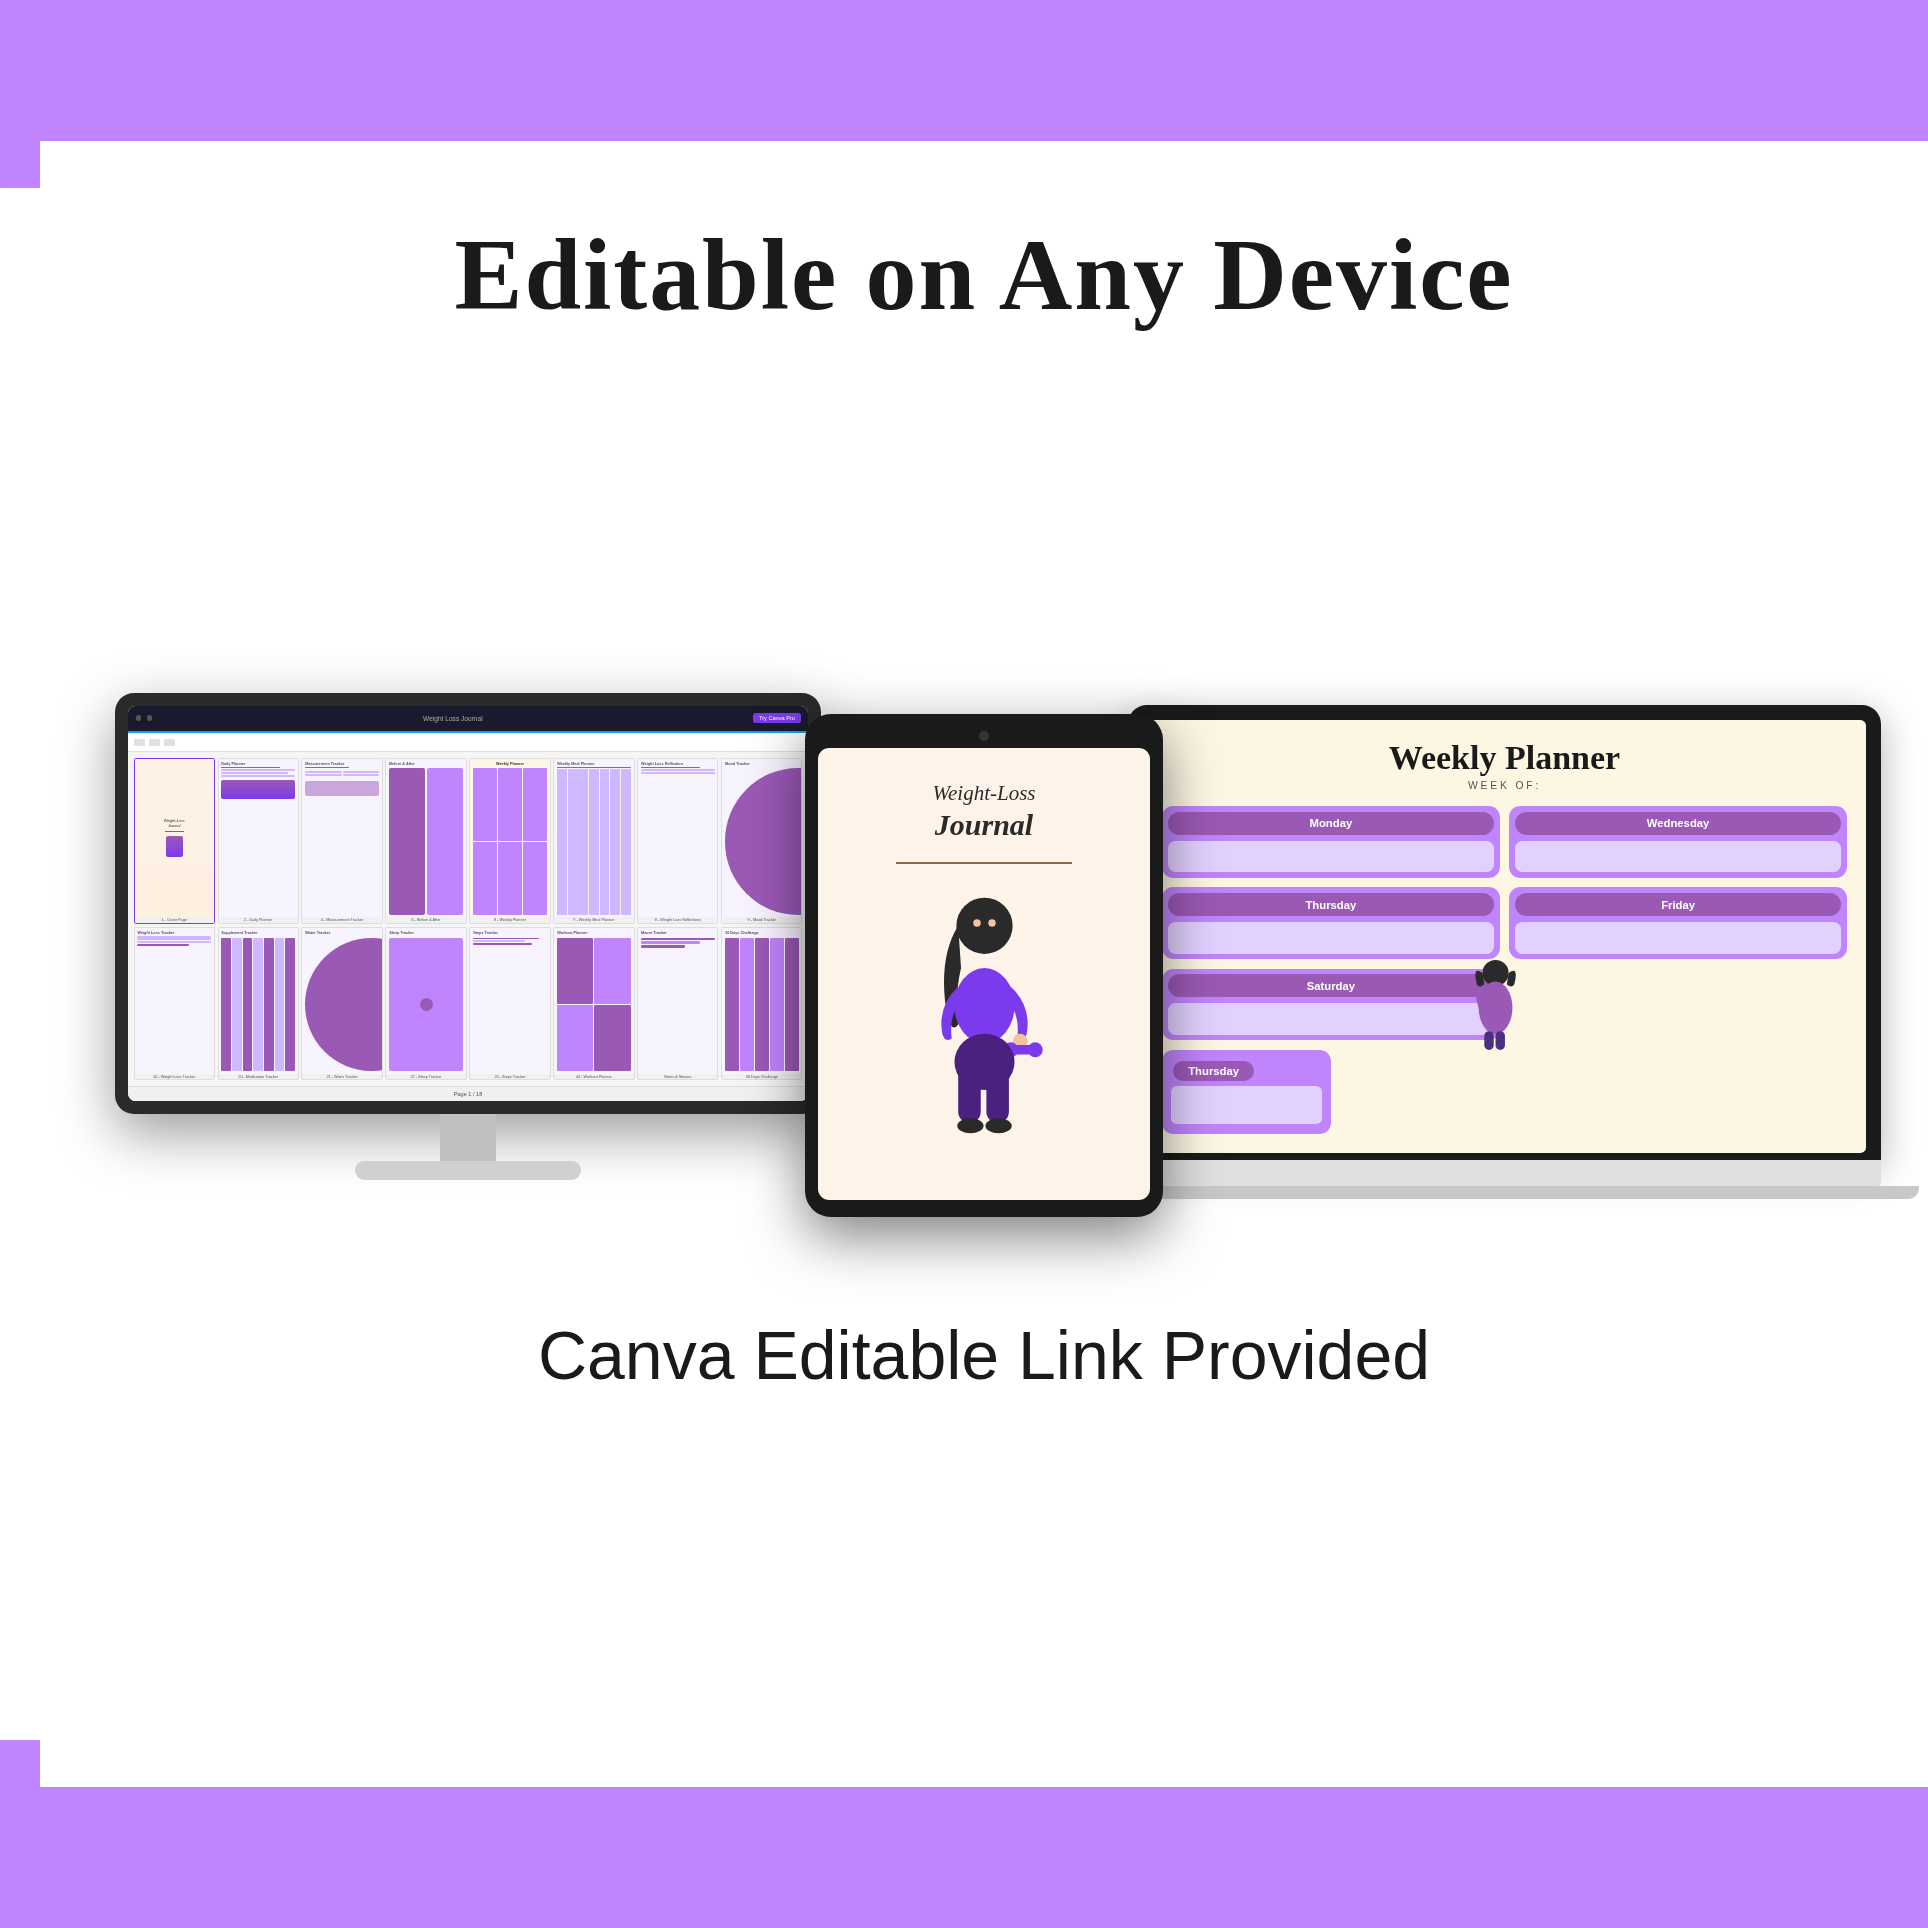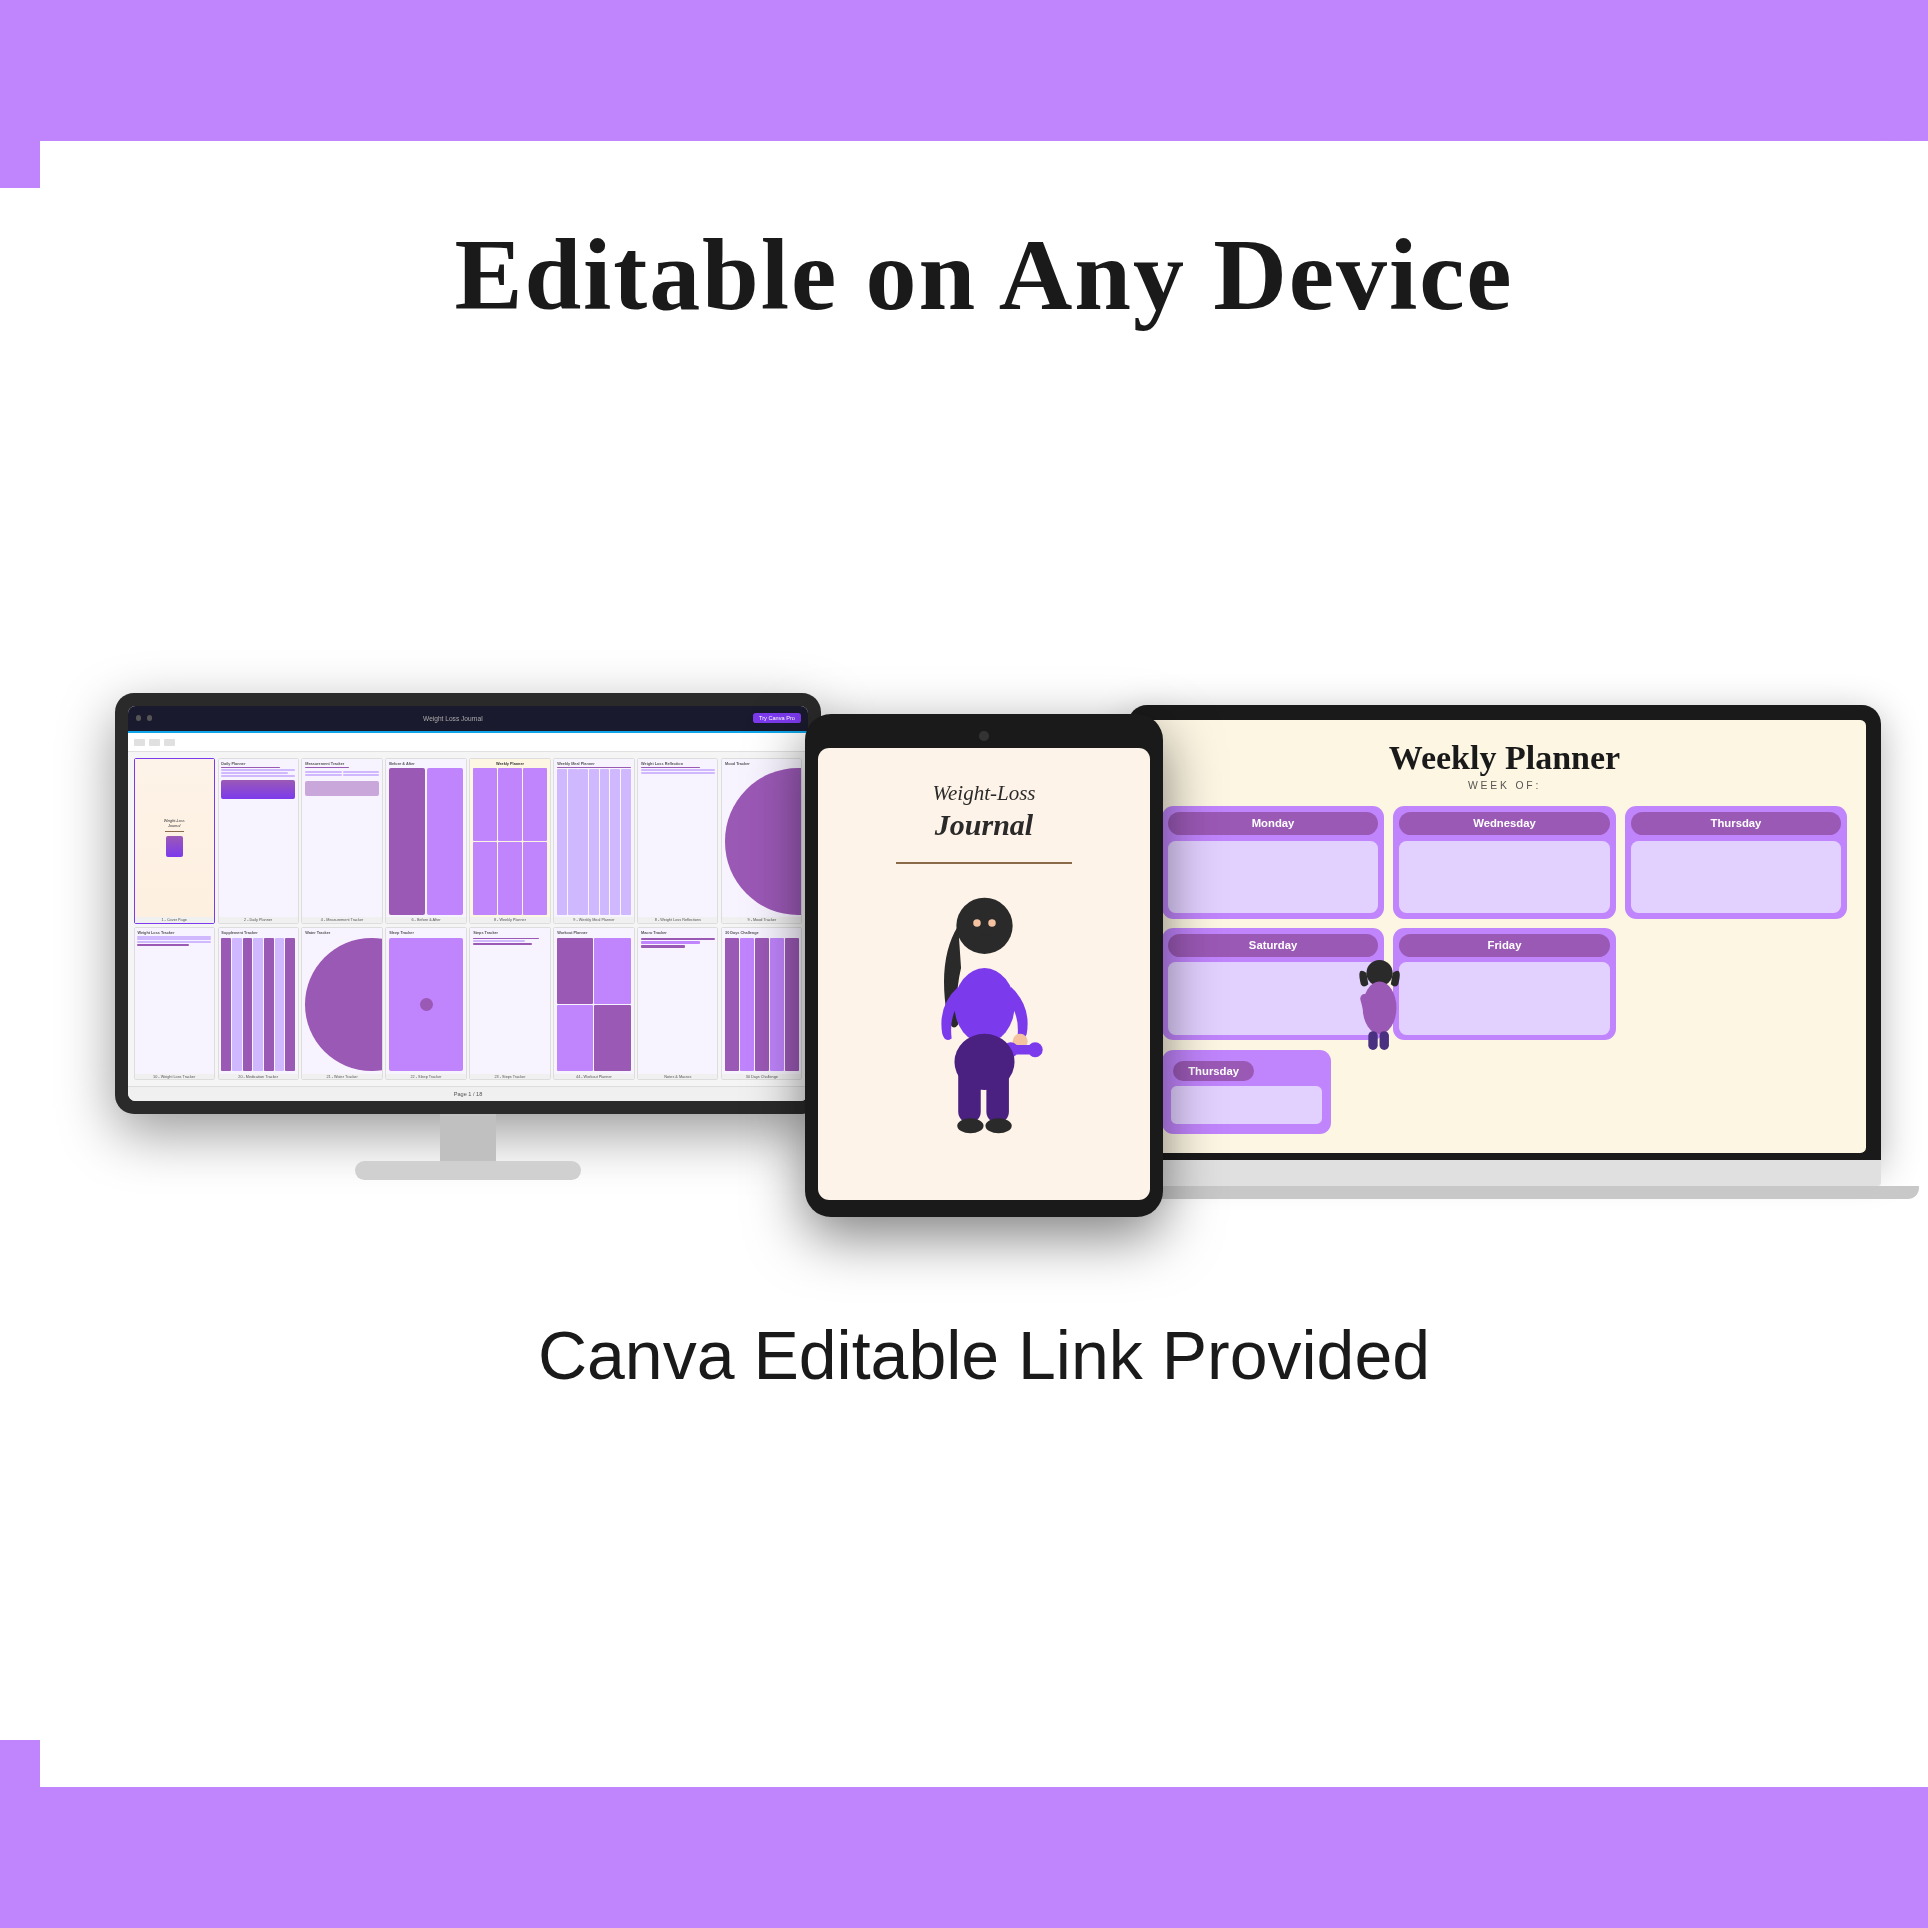--- a/index.html
+++ b/index.html
@@ -175,21 +175,21 @@
     .wp-week-of {
       text-align: center;
       font-size: 10.4px;
       color: #555;
       margin-bottom: 15px;
       letter-spacing: 2.8px;
     }
 
     .wp-grid {
       display: grid;
-      grid-template-columns: repeat(3, 1fr);
+      grid-template-columns: repeat(2, 1fr);
       gap: 9.4px;
       flex: 1;
     }
 
     .wp-day-cell {
       background: #c084fc;
       border-radius: 11.3px;
       display: flex;
       flex-direction: column;
     }
@@ -640,41 +640,41 @@
                 <div class="wp-day-cell">
                   <div class="wp-day-label">Wednesday</div>
                   <div class="wp-day-content"></div>
                 </div>
 
                 <div class="wp-day-cell">
                   <div class="wp-day-label">Thursday</div>
                   <div class="wp-day-content"></div>
                 </div>
 
+                <div class="wp-day-cell">
+                  <div class="wp-day-label">Friday</div>
+                  <div class="wp-day-content"></div>
+                </div>
+
                 <div class="wp-day-cell" style="position:relative;">
                   <div class="wp-day-label">Saturday</div>
                   <div class="wp-day-content"></div>
 
                   <svg width="75" height="94" viewBox="0 0 80 100" style="position:absolute;bottom:-9.4px;right:-19px;z-index:5;">
 
                     <circle cx="55" cy="18" r="14" fill="#2a2a2a"></circle>
                     <ellipse cx="55" cy="55" rx="18" ry="28" fill="#9b59b6"></ellipse>
                     <rect x="37" y="40" width="10" height="30" rx="5" fill="#9b59b6" transform="rotate(-15,42,55)"></rect>
                     <rect x="55" y="40" width="10" height="30" rx="5" fill="#9b59b6" transform="rotate(15,60,55)"></rect>
                     <rect x="43" y="80" width="10" height="20" rx="5" fill="#4a3080"></rect>
                     <rect x="55" y="80" width="10" height="20" rx="5" fill="#4a3080"></rect>
 
                     <path d="M41,18 Q30,10 35,30 Q38,35 43,30" fill="#2a2a2a"></path>
                     <path d="M69,18 Q80,10 75,30 Q72,35 67,30" fill="#2a2a2a"></path>
                   </svg>
-                </div>
-
-                <div class="wp-day-cell">
-                  <div class="wp-day-label">Friday</div>
-                  <div class="wp-day-content"></div>
                 </div>
               </div>
 
               <div class="wp-sunday-row">
                 <div class="wp-sunday-cell">
                   <div class="wp-day-label" style="width:fit-content;padding:3.8px 15px;">Thursday</div>
                   <div style="height:38px;background:#e2d0ff;margin:0 3.8px 3.8px;border-radius:5.6px;"></div>
                 </div>
               </div>
             </div>

